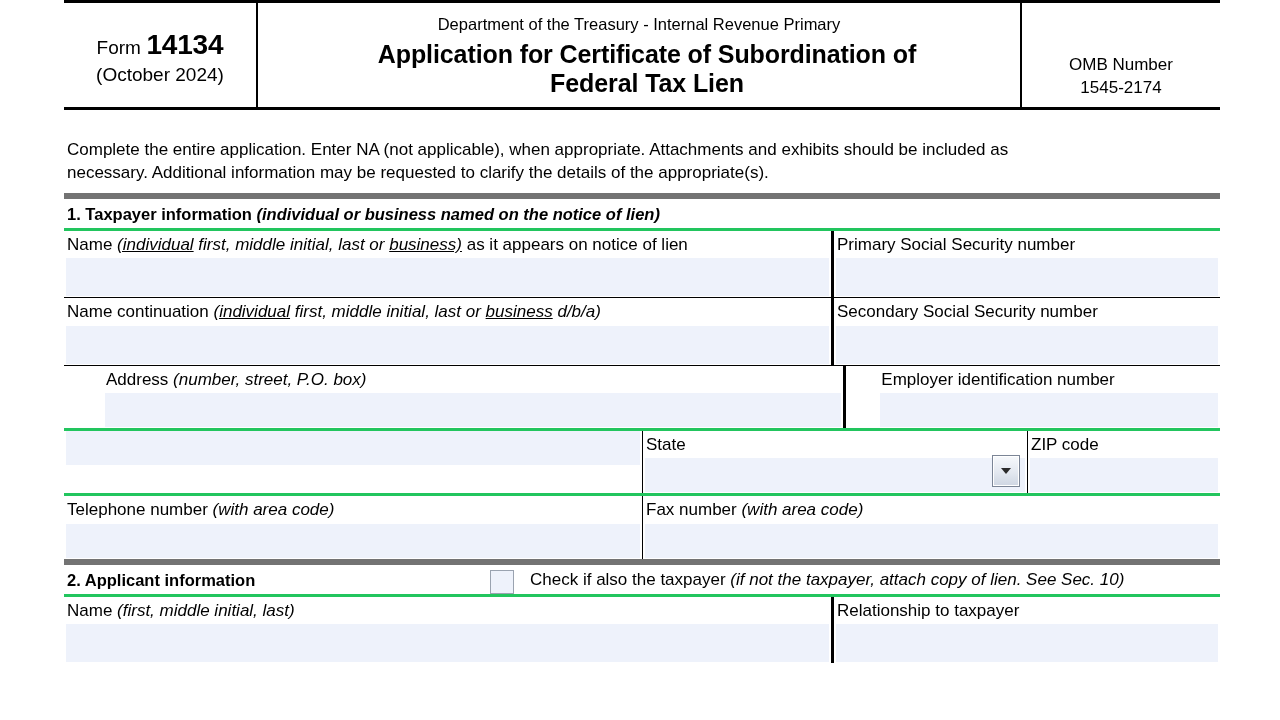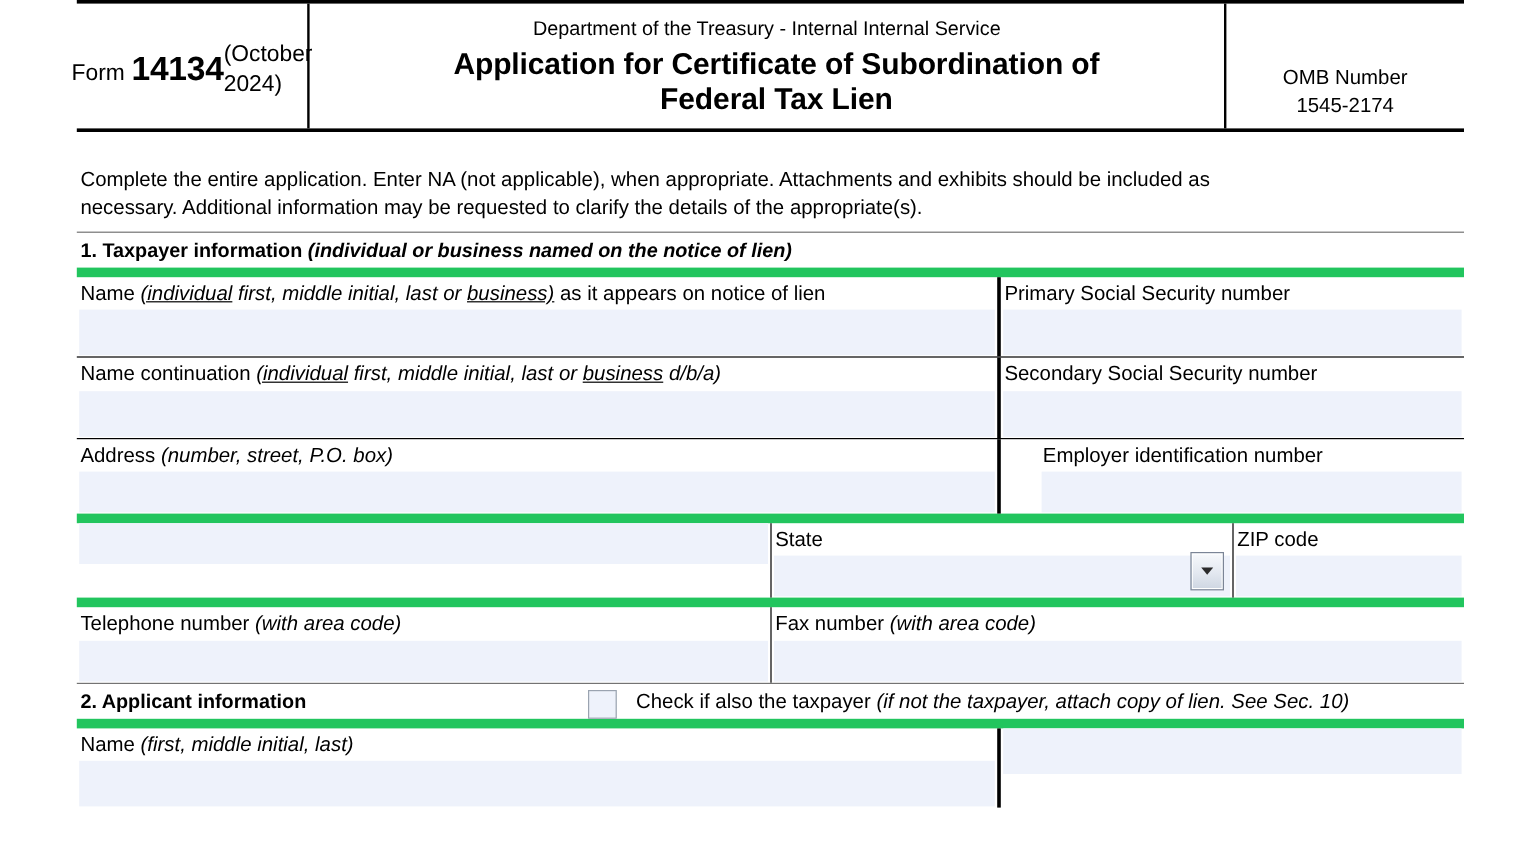--- a/index.html
+++ b/index.html
@@ -30,21 +30,21 @@
     border-top: 3px solid #000;
     border-bottom: 3px solid #000;
     height: 110px;
     box-sizing: border-box;
   }
   .hdr-cell { box-sizing: border-box; }
   .hdr-left {
     width: 194px;
     border-right: 2px solid #000;
     display: flex;
-    flex-direction: row;
+    flex-direction: column;
     align-items: center;
     justify-content: center;
     padding-top: 6px;
   }
   .form-line {
     font-size: 20px;
     line-height: 1.15;
     white-space: nowrap;
   }
   .form-line .form-word { font-size: 19px; }
@@ -83,21 +83,21 @@
   
   .instructions {
     font-size: 17px;
     line-height: 1.35;
     padding: 9px 0 8px 3px;
     margin-top: 20px;
   }
 
   
   .section-bar {
-    border-top: 1px solid #737373;
+    border-top: 6px solid #737373;
     padding: 6px 0 4px 3px;
     font-size: 16.5px;
     font-weight: bold;
     position: relative;
   }
   .section-bar .sec-note {
     font-weight: bold;
     font-style: italic;
   }
 
@@ -121,21 +121,21 @@
   .lbl u { text-decoration: underline; font-style: italic; }
 
   .inputbox {
     background: #eef2fb;
     height: 38px;
     margin: 0 2px 1px 2px;
   }
   .inputbox.short { height: 34px; }
 
   .bdr-top-thin { border-top: 1px solid #000; }
-  .bdr-top-med  { border-top: 8px solid #22c55e; justify-content: flex-end; }
+  .bdr-top-med  { border-top: 3px solid #22c55e; justify-content: flex-end; }
   .bdr-right-thin { border-right: 1px solid #000; }
   .bdr-right-thick { border-right: 3px solid #000; }
 
   
   .dropdown-btn {
     position: absolute;
     right: 7px;
     bottom: 6px;
     width: 26px;
     height: 30px;
@@ -183,21 +183,21 @@
 
     <div class="hdr-cell hdr-left">
       <div class="form-line">
         <span class="form-word">Form</span>
         <span class="form-num">14134</span>
       </div>
       <div class="form-date">(October 2024)</div>
     </div>
 
     <div class="hdr-cell hdr-mid">
-      <div class="agency">Department of the Treasury - Internal Internal Service</div>
+      <div class="agency">Department of the Treasury - Internal Revenue Primary</div>
       <div class="form-title">Application for Certificate of Subordination of</div>
       <div class="form-title">Federal Tax Lien</div>
     </div>
 
     <div class="hdr-cell hdr-right">
       <div>OMB Number</div>
       <div>1545-2174</div>
     </div>
   </div>
 
@@ -231,21 +231,21 @@
       </div>
       <div class="inputbox"></div>
     </div>
     <div class="cell" style="width:386px;">
       <div class="lbl">Secondary Social Security number</div>
       <div class="inputbox"></div>
     </div>
   </div>
 
   <div class="row bdr-top-thin">
-    <div class="cell bdr-right-thick" style="width:770px;">
+    <div class="cell bdr-right-thick" style="width:770px;margin-left:39px;">
       <div class="lbl">
         <span>Address </span><i>(number, street, P.O. box)</i>
       </div>
       <div class="inputbox short"></div>
     </div>
     <div class="cell" style="width:386px;padding-left:32px;">
       <div class="lbl">Employer identification number</div>
       <div class="inputbox short"></div>
     </div>
   </div>
@@ -293,17 +293,18 @@
   </div>
 
   <div class="row bdr-top-med">
     <div class="cell bdr-right-thick" style="width:770px;">
       <div class="lbl">
         <span>Name </span><i>(first, middle initial, last)</i>
       </div>
       <div class="inputbox"></div>
     </div>
     <div class="cell" style="width:386px;">
+      <div class="lbl">Relationship to taxpayer</div>
       <div class="inputbox"></div>
     </div>
   </div>
 
 </div>
 
 </body></html>

